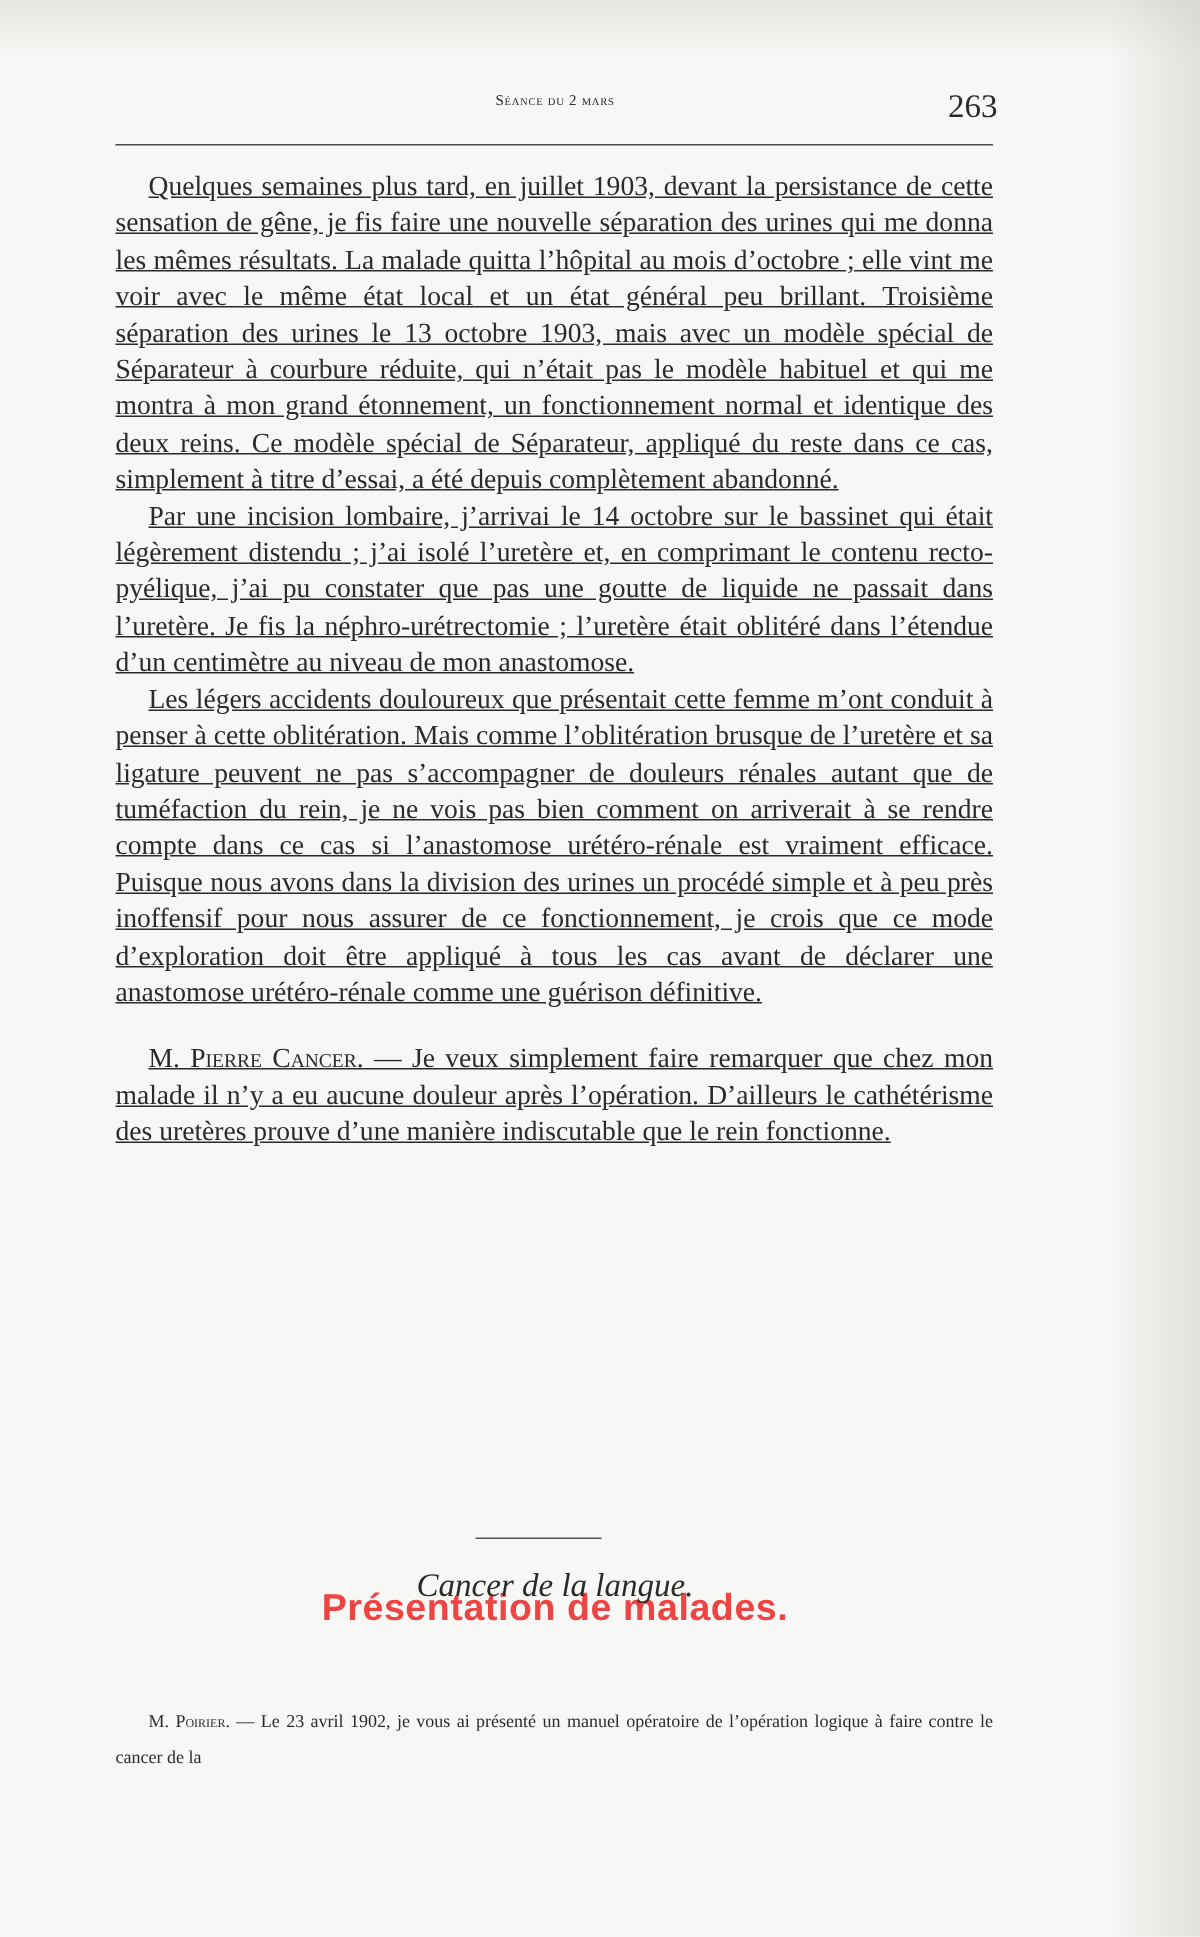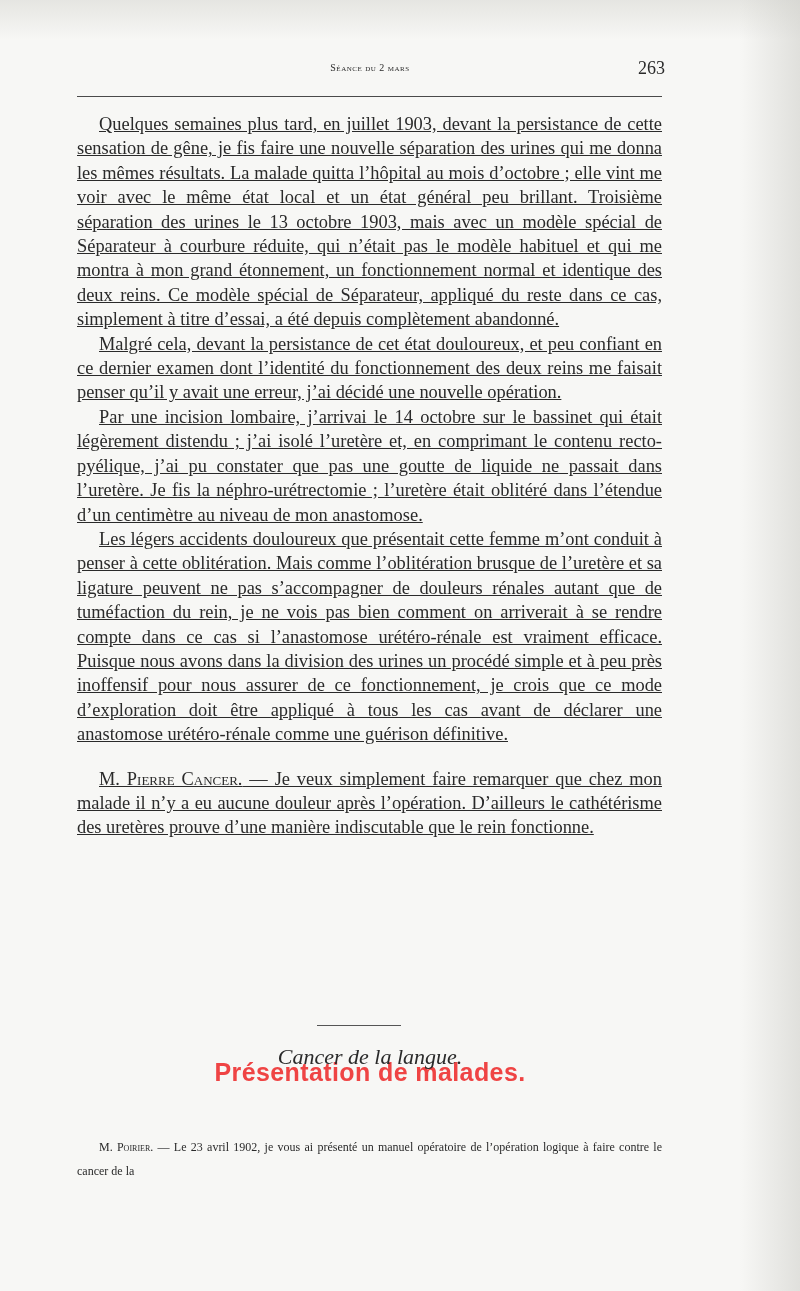--- a/index.html
+++ b/index.html
@@ -22,21 +22,21 @@
   }
   .running-head {
     position: absolute; top: 58px; left: 75px; width: 590px; height: 26px;
   }
   .running-title {
     position: absolute; left: 0; width: 100%; text-align: center;
     font-size: 10px; letter-spacing: 0.5px; top: 4px;
     font-variant: small-caps;
   }
   .page-number {
-    position: absolute; right: 0; top: 0; font-size: 18px;
+    position: absolute; right: 0; top: 0; font-size: 22px;
   }
   .head-rule {
     position: absolute; top: 96px; left: 77px; width: 585px; height: 0;
     border-top: 1.5px solid #4a4a4a;
   }
   .body-text {
     position: absolute; top: 112px; left: 77px; width: 585px;
     font-size: 18.4px; line-height: 24.4px; text-align: justify;
     hyphens: none;
   }
@@ -68,21 +68,20 @@
 <div class="page-edge"></div>
 
 <div class="running-head">
   <div class="running-title">Séance du 2 mars</div>
   <div class="page-number">263</div>
 </div>
 <div class="head-rule"></div>
 
 <div class="body-text">
   <p>Quelques semaines plus tard, en juillet 1903, devant la persistance de cette sensation de gêne, je fis faire une nouvelle séparation des urines qui me donna les mêmes résultats. La malade quitta l’hôpital au mois d’octobre ; elle vint me voir avec le même état local et un état général peu brillant. Troisième séparation des urines le 13 octobre 1903, mais avec un modèle spécial de Séparateur à courbure réduite, qui n’était pas le modèle habituel et qui me montra à mon grand étonnement, un fonctionnement normal et identique des deux reins. Ce modèle spécial de Séparateur, appliqué du reste dans ce cas, simplement à titre d’essai, a été depuis complètement abandonné.</p>
-  <p>Malgré cela, devant la persistance de cet état douloureux, et peu confiant en ce dernier examen dont l’identité du fonctionnement des deux reins me faisait penser qu’il y avait une erreur, j’ai décidé une nouvelle opération.</p>
   <p>Par une incision lombaire, j’arrivai le 14 octobre sur le bassinet qui était légèrement distendu ; j’ai isolé l’uretère et, en comprimant le contenu recto-pyélique, j’ai pu constater que pas une goutte de liquide ne passait dans l’uretère. Je fis la néphro-urétrectomie ; l’uretère était oblitéré dans l’étendue d’un centimètre au niveau de mon anastomose.</p>
   <p>Les légers accidents douloureux que présentait cette femme m’ont conduit à penser à cette oblitération. Mais comme l’oblitération brusque de l’uretère et sa ligature peuvent ne pas s’accompagner de douleurs rénales autant que de tuméfaction du rein, je ne vois pas bien comment on arriverait à se rendre compte dans ce cas si l’anastomose urétéro-rénale est vraiment efficace. Puisque nous avons dans la division des urines un procédé simple et à peu près inoffensif pour nous assurer de ce fonctionnement, je crois que ce mode d’exploration doit être appliqué à tous les cas avant de déclarer une anastomose urétéro-rénale comme une guérison définitive.</p>
   <p style="margin-top:20px;">
     <span class="sc">M. Pierre Cancer.</span><span> — Je veux simplement faire remarquer que chez mon malade il n’y a eu aucune douleur après l’opération. D’ailleurs le cathétérisme des uretères prouve d’une manière indiscutable que le rein fonctionne.</span>
   </p>
 </div>
 
 <div class="section-rule"></div>
 <div class="section-title">Présentation de malades.</div>
 <div class="section-subtitle">Cancer de la langue.</div>

